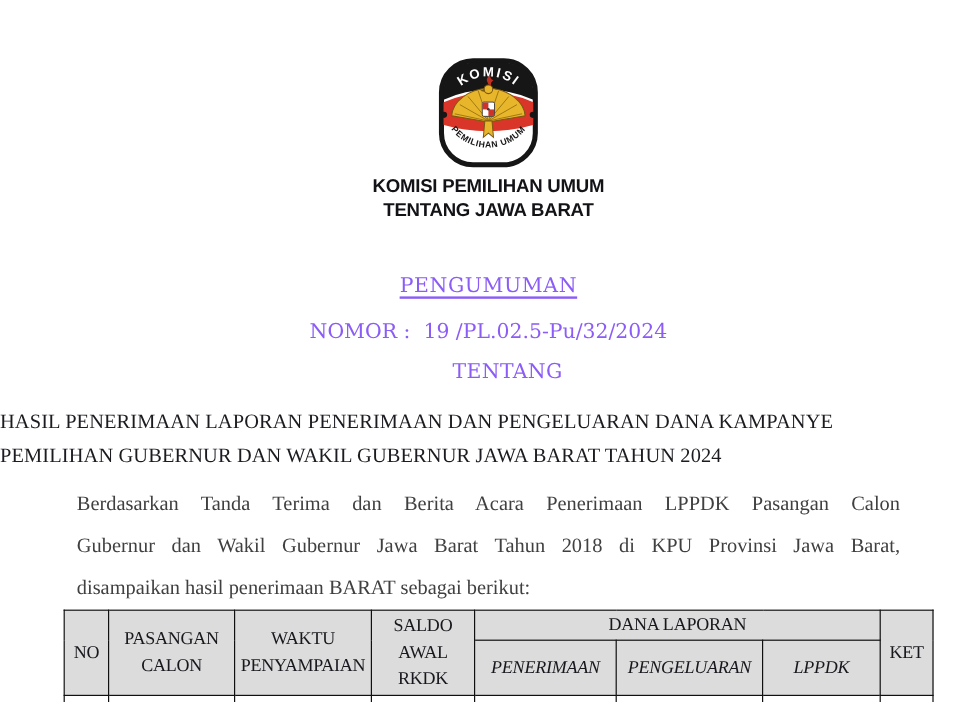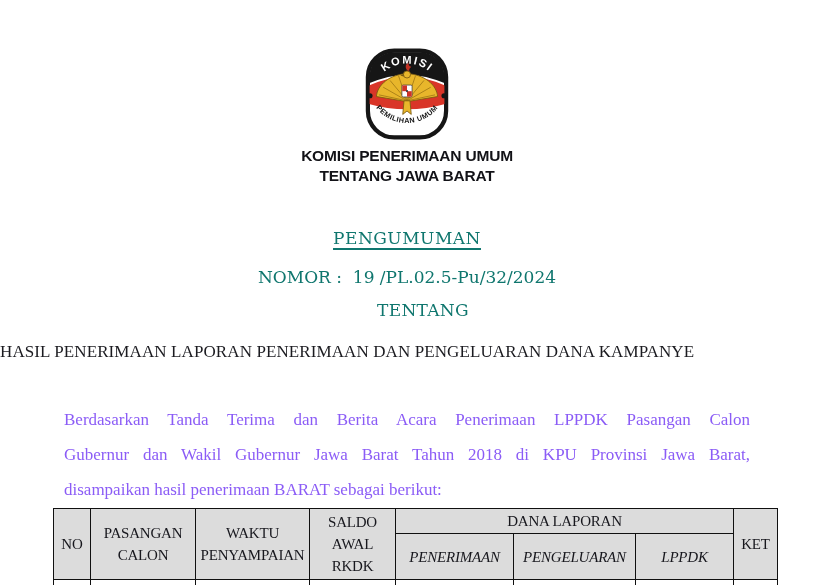--- a/index.html
+++ b/index.html
@@ -10,35 +10,35 @@
   }
   
   .logo { position:absolute; top:47px; left:50%; transform:translateX(-50%);
           width:85px; height:94px; }
   
   .kop { position:absolute; top:146px; left:0; width:100%; text-align:center;
          font-family:"Liberation Sans", sans-serif; font-weight:700;
          font-size:15.5px; line-height:20px; letter-spacing:-0.2px; color:#121217; }
   
   .h-serif { position:absolute; left:0; width:100%; text-align:center;
-             font-family:"DejaVu Serif", serif; font-size:17px; color:#0f766e; }
+             font-family:"DejaVu Serif", serif; font-size:17px; color:#8b5cf6; }
   .heading      { top:228px; }
   .heading span { text-decoration:underline; text-underline-offset:4px;
                   text-decoration-thickness:1.5px; letter-spacing:0.5px; }
   .nomor   { top:267px; white-space:pre; }
   .tentang { top:300px; letter-spacing:0.3px;margin-left:16px; }
   
   .title-line { position:absolute; left:0; width:100%; 
                 font-size:17px; letter-spacing:0.1px; white-space:nowrap;
                 color:#1b1b20; }
   .title-1 { top:342px; }
   .title-2 { top:370px; }
   
   .body-text { position:absolute; top:402px; left:64px; width:686px;
-               font-size:17px; line-height:35px; color:#8b5cf6; }
+               font-size:17px; line-height:35px; color:#404040; }
   .body-text .just { text-align:justify; text-align-last:justify; }
   
   table.lppdk { position:absolute; top:508px; left:53px; width:724px;
                 border-collapse:collapse; table-layout:fixed;
                 font-family:"Liberation Serif", serif; font-size:15px; }
   table.lppdk th, table.lppdk td { border:1.5px solid #101010; }
   table.lppdk th { background:#dcdcdc; font-weight:normal; text-align:center;
                    vertical-align:middle; padding:1px 1px; letter-spacing:-0.2px;
                    line-height:26px; color:#17171d; }
   table.lppdk td { background:#ffffff; height:34px; }
@@ -90,31 +90,32 @@
       </text>
       <text font-family="Liberation Sans, sans-serif" font-size="8.5" font-weight="bold" fill="#161616" letter-spacing="0.6">
         <textPath href="#arcBot" startOffset="50%" text-anchor="middle">PEMILIHAN UMUM</textPath>
       </text>
     </g>
     <circle cx="6.5" cy="57" r="3" fill="#161616"></circle>
     <circle cx="93.5" cy="57" r="3" fill="#161616"></circle>
   </svg>
 
   <div class="kop">
-    <div>KOMISI PENERIMAAN UMUM</div>
+    <div>KOMISI PEMILIHAN UMUM</div>
     <div>TENTANG JAWA BARAT</div>
   </div>
 
   <div class="h-serif heading">
     <span>PENGUMUMAN</span>
   </div>
   <div class="h-serif nomor">NOMOR :  19 /PL.02.5-Pu/32/2024</div>
   <div class="h-serif tentang">TENTANG</div>
 
   <div class="title-line title-1">HASIL PENERIMAAN LAPORAN PENERIMAAN DAN PENGELUARAN DANA KAMPANYE</div>
+  <div class="title-line title-2">PEMILIHAN GUBERNUR DAN WAKIL GUBERNUR JAWA BARAT TAHUN 2024</div>
 
   <div class="body-text">
     <div class="just">Berdasarkan Tanda Terima dan Berita Acara Penerimaan LPPDK Pasangan Calon</div>
     <div class="just">Gubernur dan Wakil Gubernur Jawa Barat Tahun 2018 di KPU Provinsi Jawa Barat,</div>
     <div>disampaikan hasil penerimaan BARAT sebagai berikut:</div>
   </div>
 
   <table class="lppdk">
     <colgroup>
       <col style="width:37px">

